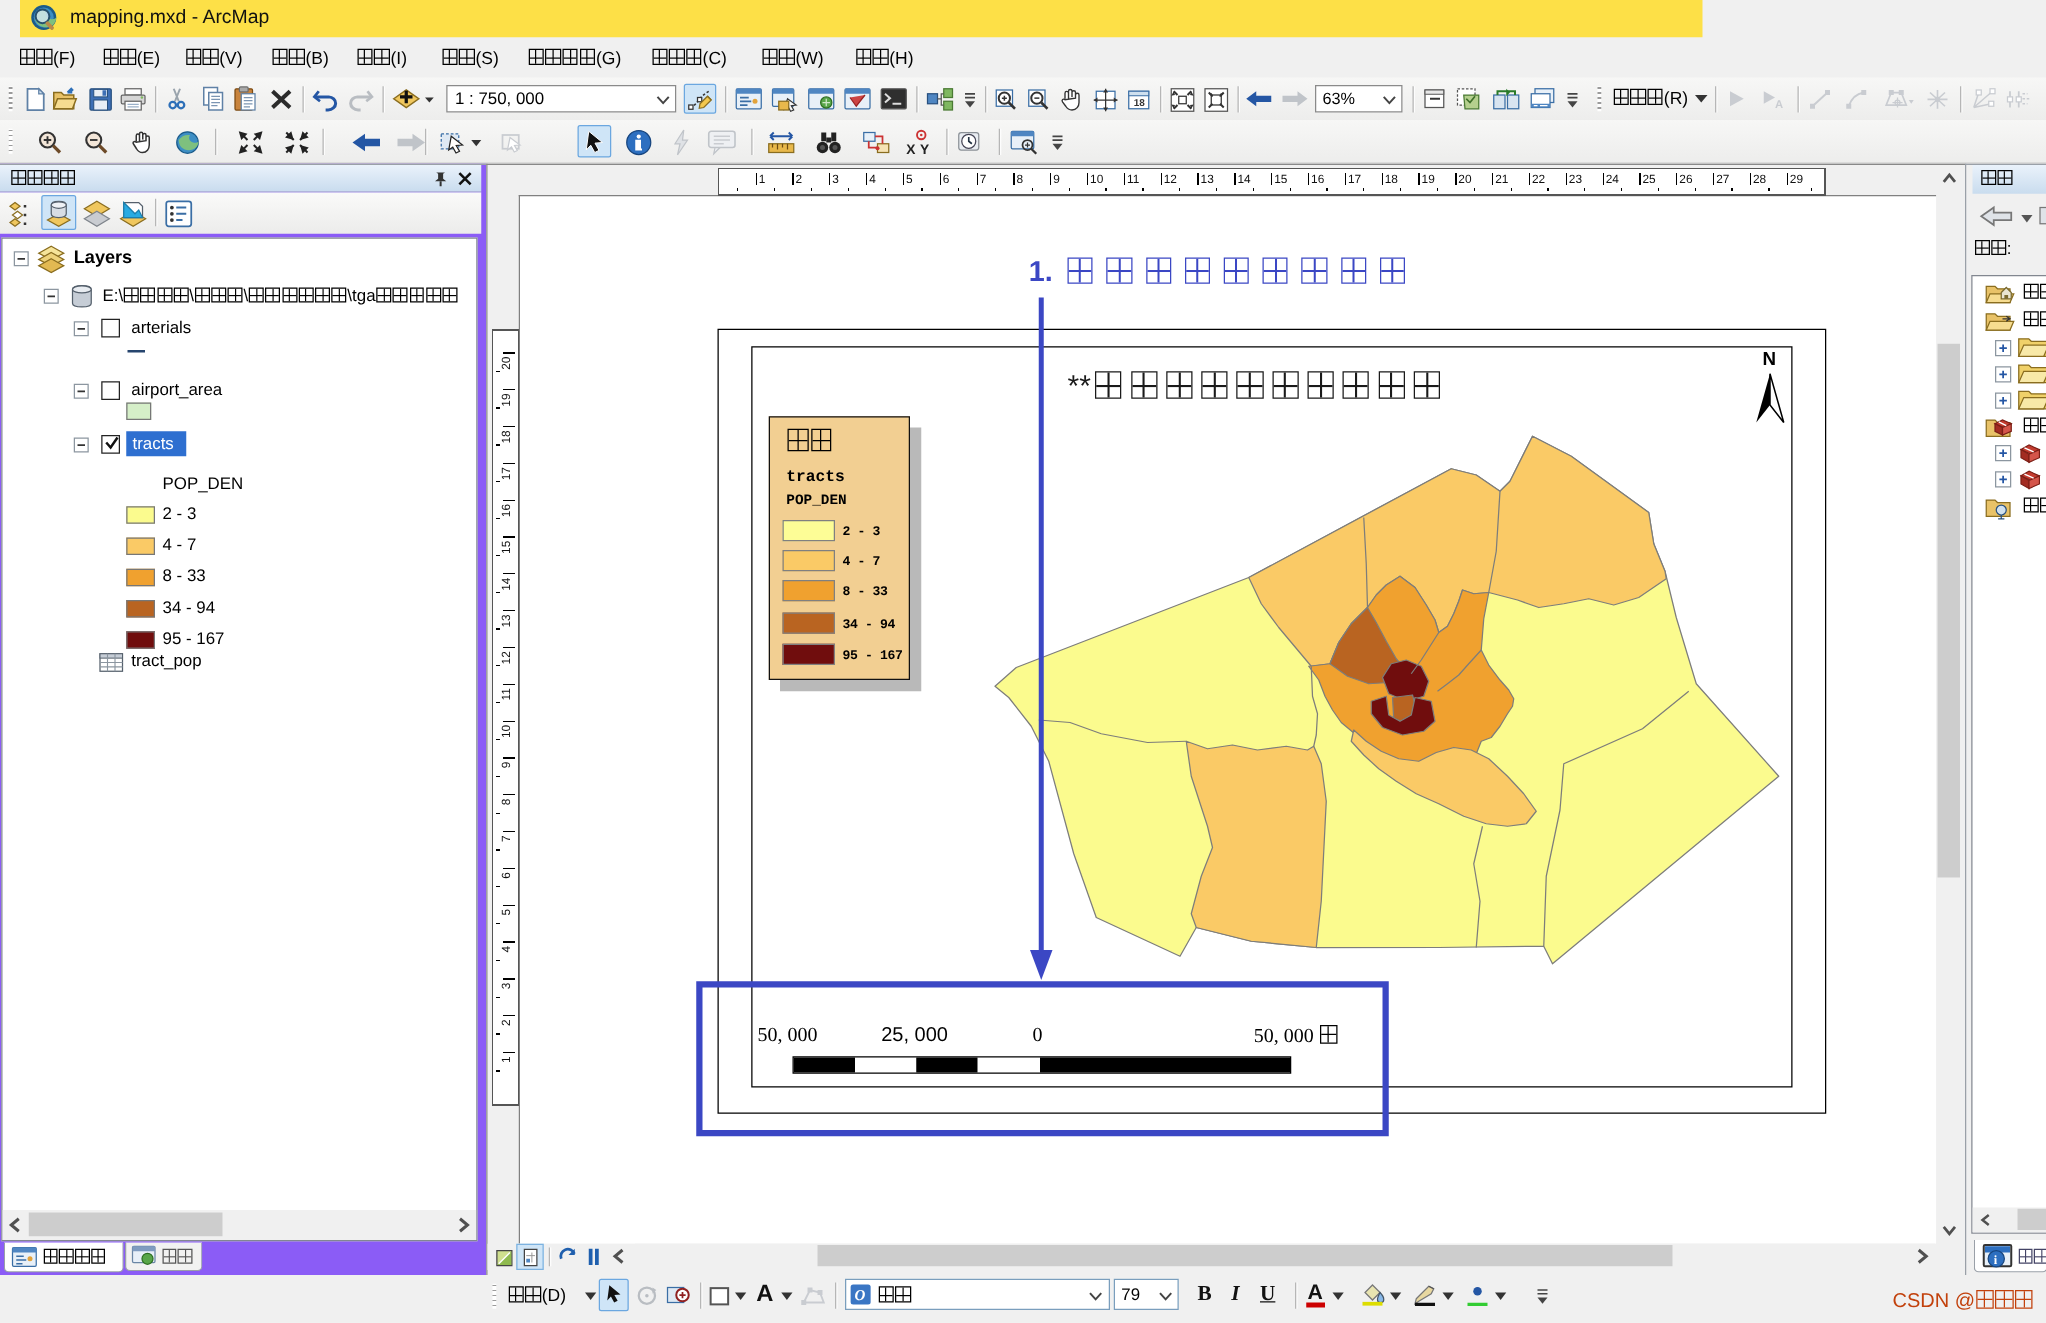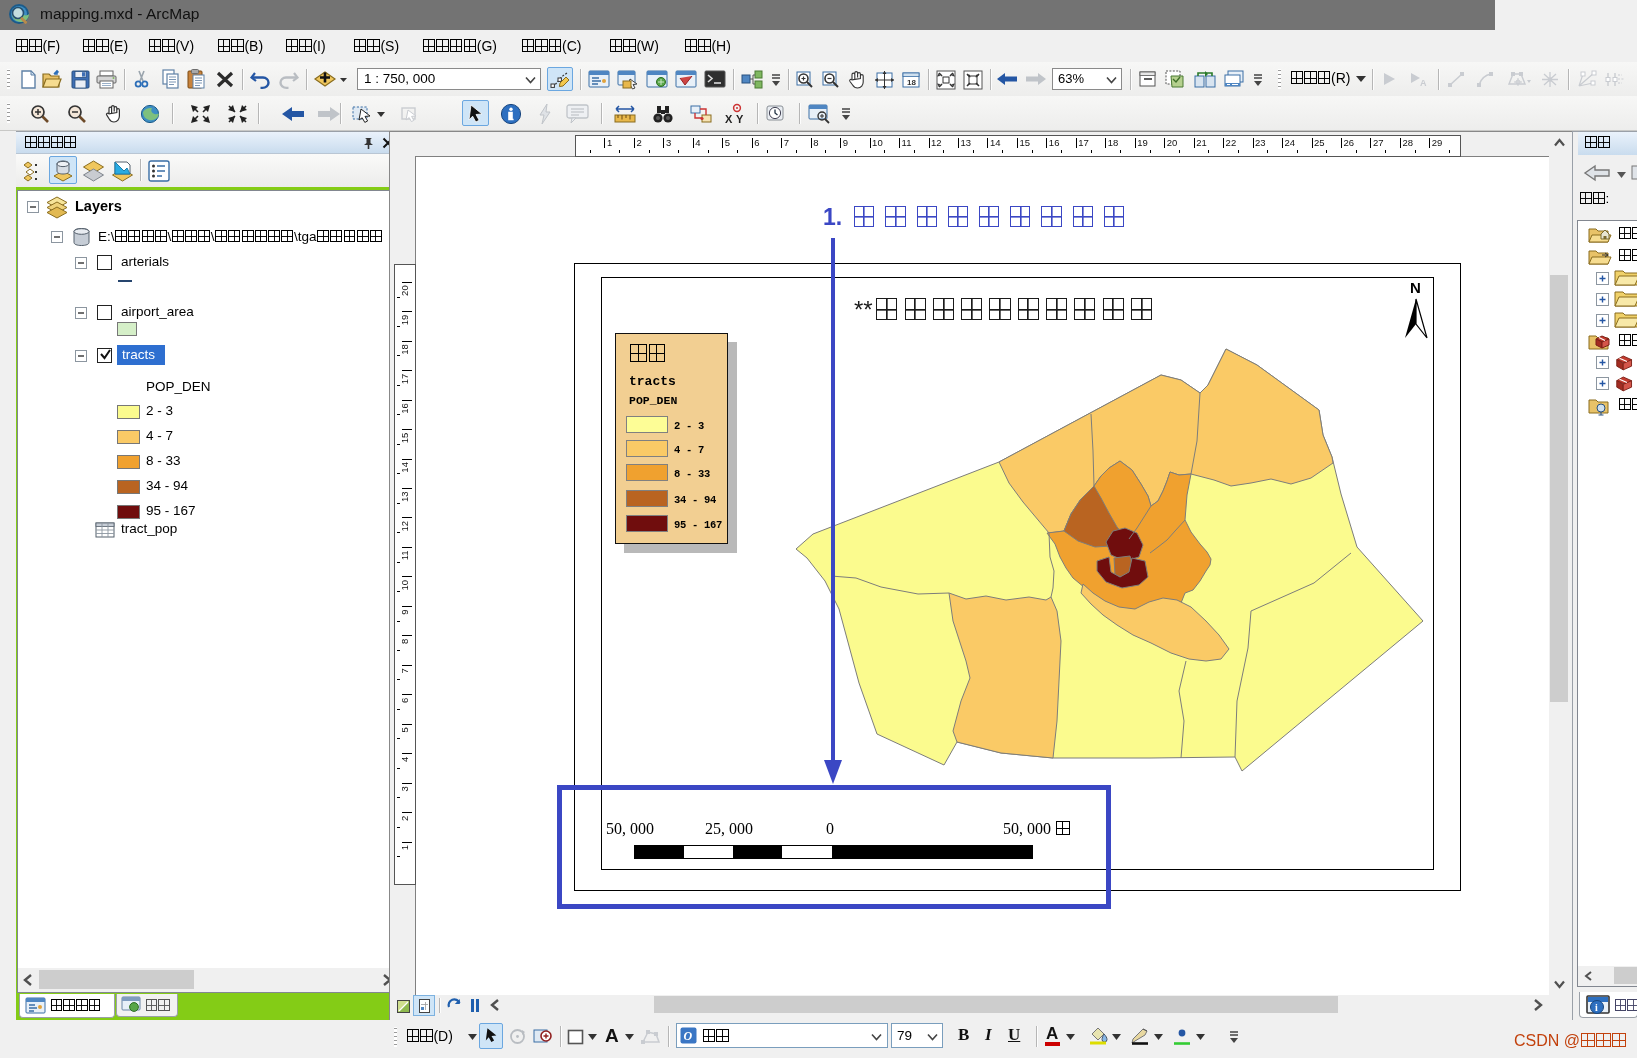--- a/index.html
+++ b/index.html
@@ -11,21 +11,21 @@
              linear-gradient(currentColor,currentColor) 0 52%/100% .07em no-repeat}
 .sepv{position:absolute;width:1px;background:#b6b6b6;box-shadow:1px 0 0 #fdfdfd}
 .grip{position:absolute;width:3px;background:repeating-linear-gradient(#fff 0 1px,#9b9b9b 1px 2px,#fff 2px 4px)}
 .tbtn{position:absolute;border:1px solid #6ba7e0;background:#cfe5f7;border-radius:2px}
 .wide i.cj{margin:0 3.6px}
 .wider i.cj{margin:0 5.5px}
 svg{position:absolute;overflow:visible}
 </style></head>
 <body>
 
-<div class="ab" style="left:0;top:0;width:1495px;height:30px;background:#737373">
+<div class="ab" style="left:16px;top:0;width:1346px;height:30px;background:#fde047">
   <svg style="left:8px;top:3px" width="24" height="24" viewBox="0 0 24 24">
     <circle cx="11" cy="11" r="10" fill="#1b5b8a"></circle>
     <circle cx="11" cy="11" r="8" fill="#3d8ec4"></circle>
     <path d="M4 9c2-3 6-5 10-4-2 3-1 6 2 7 2 1 4 0 5-1 0 4-3 8-8 8S3 15 4 9z" fill="#7ec07e"></path>
     <circle cx="10" cy="10" r="5.5" fill="#cfe4f0" opacity=".85"></circle>
     <circle cx="10" cy="10" r="5.5" fill="none" stroke="#27506e" stroke-width="1.6"></circle>
     <rect x="14" y="13.6" width="8" height="3" rx="1.2" transform="rotate(45 14 13.6)" fill="#b98a4a"></rect>
   </svg>
   <div class="ab" style="left:40px;top:5px;font-size:15.5px;color:#111">mapping.mxd - ArcMap</div>
 </div>
@@ -417,21 +417,21 @@
     <circle cx="14" cy="12" r="4" fill="none" stroke="#333" stroke-width="1.4"></circle>
       <path d="M17 15l4 4" stroke="#333" stroke-width="1.8"></path>
     <path d="M12 12h4M14 10v4" stroke="#333" stroke-width="1"></path>
   </svg>
   <svg style="left:840px;top:12px" width="12" height="14" viewBox="0 0 12 14">
     <path d="M2 1h8M2 4h8" stroke="#444" stroke-width="1.4"></path>
       <path d="M2 7h8l-4 5z" fill="#444"></path>
   </svg>
 </div>
 
-<div class="ab" id="leftpanel" style="left:16px;top:131px;width:389px;height:889px;background:#84cc16;border-top:1px solid #9aa0a8">
+<div class="ab" id="leftpanel" style="left:0;top:131px;width:389px;height:889px;background:#8b5cf6;border-top:1px solid #9aa0a8">
 
   <div class="ab" style="left:0;top:0;width:385px;height:22px;background:linear-gradient(#eaf2fb,#c9dcee);border-bottom:1px solid #b9c6d4">
     <div class="ab" style="left:8px;top:3px;font-size:13.5px;color:#000"><i class="cj"></i><i class="cj"></i><i class="cj"></i><i class="cj"></i></div>
     <svg style="left:346px;top:4px" width="13" height="14" viewBox="0 0 13 14">
       <path d="M3 2h7l-1.5 1v4L11 9H2l2.5-2V3z" fill="#333"></path>
         <path d="M6.5 9v4" stroke="#333" stroke-width="1.6"></path>
     </svg>
     <svg style="left:366px;top:5px" width="12" height="12" viewBox="0 0 12 12">
       <path d="M1.5 1.5l9 9M10.5 1.5l-9 9" stroke="#111" stroke-width="2"></path>
     </svg>
@@ -778,21 +778,21 @@
         <path d="M1185,660 1178,690 1183,720 1180,757"></path>
         <path d="M1199,392 1196,440 1190,473"></path>
         <path d="M1090,413 1092,450 1093,485"></path>
         <path d="M1150,505 1143,516 1136,527 1128,538"></path>
         <path d="M1184,519 1174,530 1166,539 1157,546 1149,552"></path>
       </g>
     </g>
   </svg>
 
   <div class="ab" style="left:216px;top:688px;font-size:16px;font-family:'Liberation Serif',serif;color:#000">50, 000</div>
-  <div class="ab" style="left:315px;top:688px;font-size:16px;font-family:Liberation Serif, serif;color:#000">25, 000</div>
+  <div class="ab" style="left:315px;top:688px;font-size:16px;font-family:Liberation Sans, sans-serif;color:#000">25, 000</div>
   <div class="ab" style="left:436px;top:688px;font-size:16px;font-family:'Liberation Serif',serif;color:#000">0</div>
   <div class="ab" style="left:613px;top:688px;font-size:16px;font-family:'Liberation Serif',serif;color:#000">50, 000 <i class="cj"></i></div>
   <div class="ab" style="left:244px;top:713px;width:399px;height:14px;background:#fff;border:1px solid #000">
     <div class="ab" style="left:0;top:0;width:49px;height:12px;background:#000"></div>
     <div class="ab" style="left:98px;top:0;width:49px;height:12px;background:#000"></div>
     <div class="ab" style="left:197px;top:0;width:200px;height:12px;background:#000"></div>
   </div>
 
   <div class="ab wider" style="left:433px;top:72px;font-size:23px;font-weight:bold;color:#3b47c4;white-space:nowrap">1. <i class="cj"></i><i class="cj"></i><i class="cj"></i><i class="cj"></i><i class="cj"></i><i class="cj"></i><i class="cj"></i><i class="cj"></i><i class="cj"></i></div>
   <svg style="left:425px;top:100px" width="40" height="560" viewBox="0 0 40 560">

